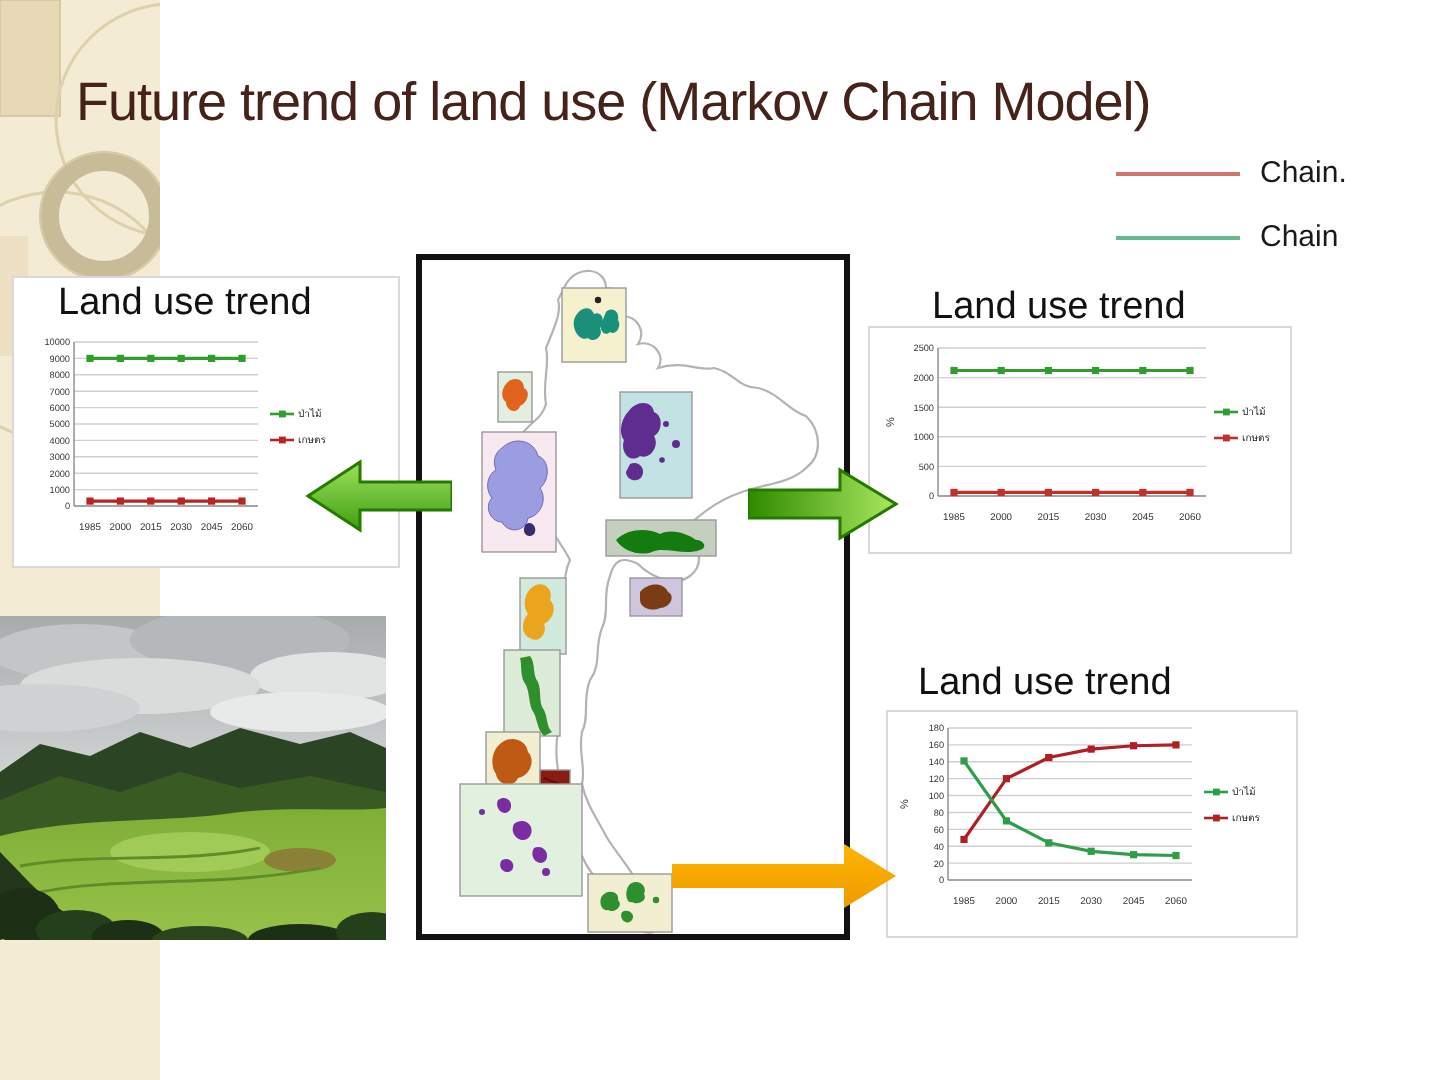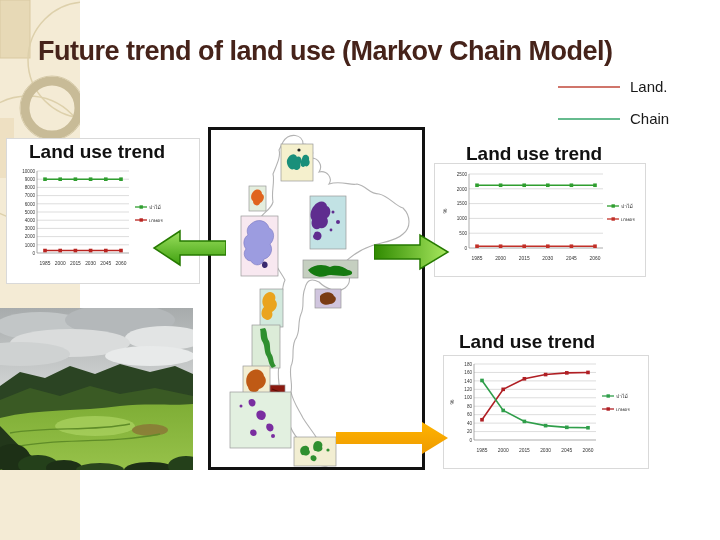--- a/index.html
+++ b/index.html
@@ -6,34 +6,34 @@
   body{
     width:720px;height:540px;position:relative;overflow:hidden;
     background:#ffffff;font-family:"Liberation Sans", sans-serif;
   }
   .abs{position:absolute;}
   
   #side-band{left:0;top:0;width:80px;height:540px;z-index:0;}
   
   #slide-title{
     left:38px;top:36px;width:660px;z-index:3;
-    font-size:27px;font-weight:700;letter-spacing:-0.5px;color:#46231a;
+    font-size:27px;font-weight:400;letter-spacing:-0.5px;color:#46231a;
   }
   
   .slide-legend-row{position:absolute;height:20px;z-index:3;}
   .slide-legend-line{position:absolute;left:0;top:8px;width:62px;height:2px;}
   .slide-legend-label{position:absolute;left:72px;top:0;font-size:15px;color:#1a1a1a;}
   
   #map-box{
     left:208px;top:127px;width:211px;height:337px;
     border:3px solid #111;background:#fff;z-index:1;
   }
   
   .chart-panel{position:absolute;background:#fff;border:1px solid #d9d9d9;z-index:2;}
-  .chart-title{font-size:19px;color:#111;white-space:nowrap;font-weight:bold;}
+  .chart-title{font-size:19px;color:#111;white-space:nowrap;}
   #chart0-title{margin:2px 0 0 22px;}
   #chart1-title{left:466px;top:143px;z-index:3;}
   #chart2-title{left:459px;top:331px;z-index:3;}
   
   #photo{left:0;top:308px;width:193px;height:162px;z-index:2;}
   
   .arrow{z-index:5;}
   svg text{font-family:"Liberation Sans", sans-serif;}
 </style>
 </head>
@@ -46,21 +46,21 @@
   <circle cx="86" cy="60" r="58" fill="none" stroke="#ddd0ab" stroke-width="1.5"></circle>
   <circle cx="28" cy="158" r="62" fill="none" stroke="#ddd0ab" stroke-width="1.5"></circle>
   <circle cx="52" cy="108" r="27" fill="none" stroke="#c8bb97" stroke-width="9"></circle>
   <circle cx="52" cy="108" r="32" fill="none" stroke="#d6caa8" stroke-width="1"></circle>
 </svg>
 
 <div id="slide-title" class="abs">Future trend of land use (Markov Chain Model)</div>
 
 <div class="slide-legend-row" style="left:558px;top:78px;">
   <div class="slide-legend-line" style="background: rgb(208, 117, 107);"></div>
-  <div class="slide-legend-label">Land.</div>
+  <div class="slide-legend-label">Chain.</div>
 </div>
 <div class="slide-legend-row" style="left:558px;top:110px;">
   <div class="slide-legend-line" style="background: rgb(102, 187, 142);"></div>
   <div class="slide-legend-label">Chain</div>
 </div>
 
 <div id="map-box" class="abs">
 <svg width="211" height="337" viewBox="0 0 211 337">
 
   <path fill="none" stroke="#b3b3b3" stroke-width="1.1" d="

